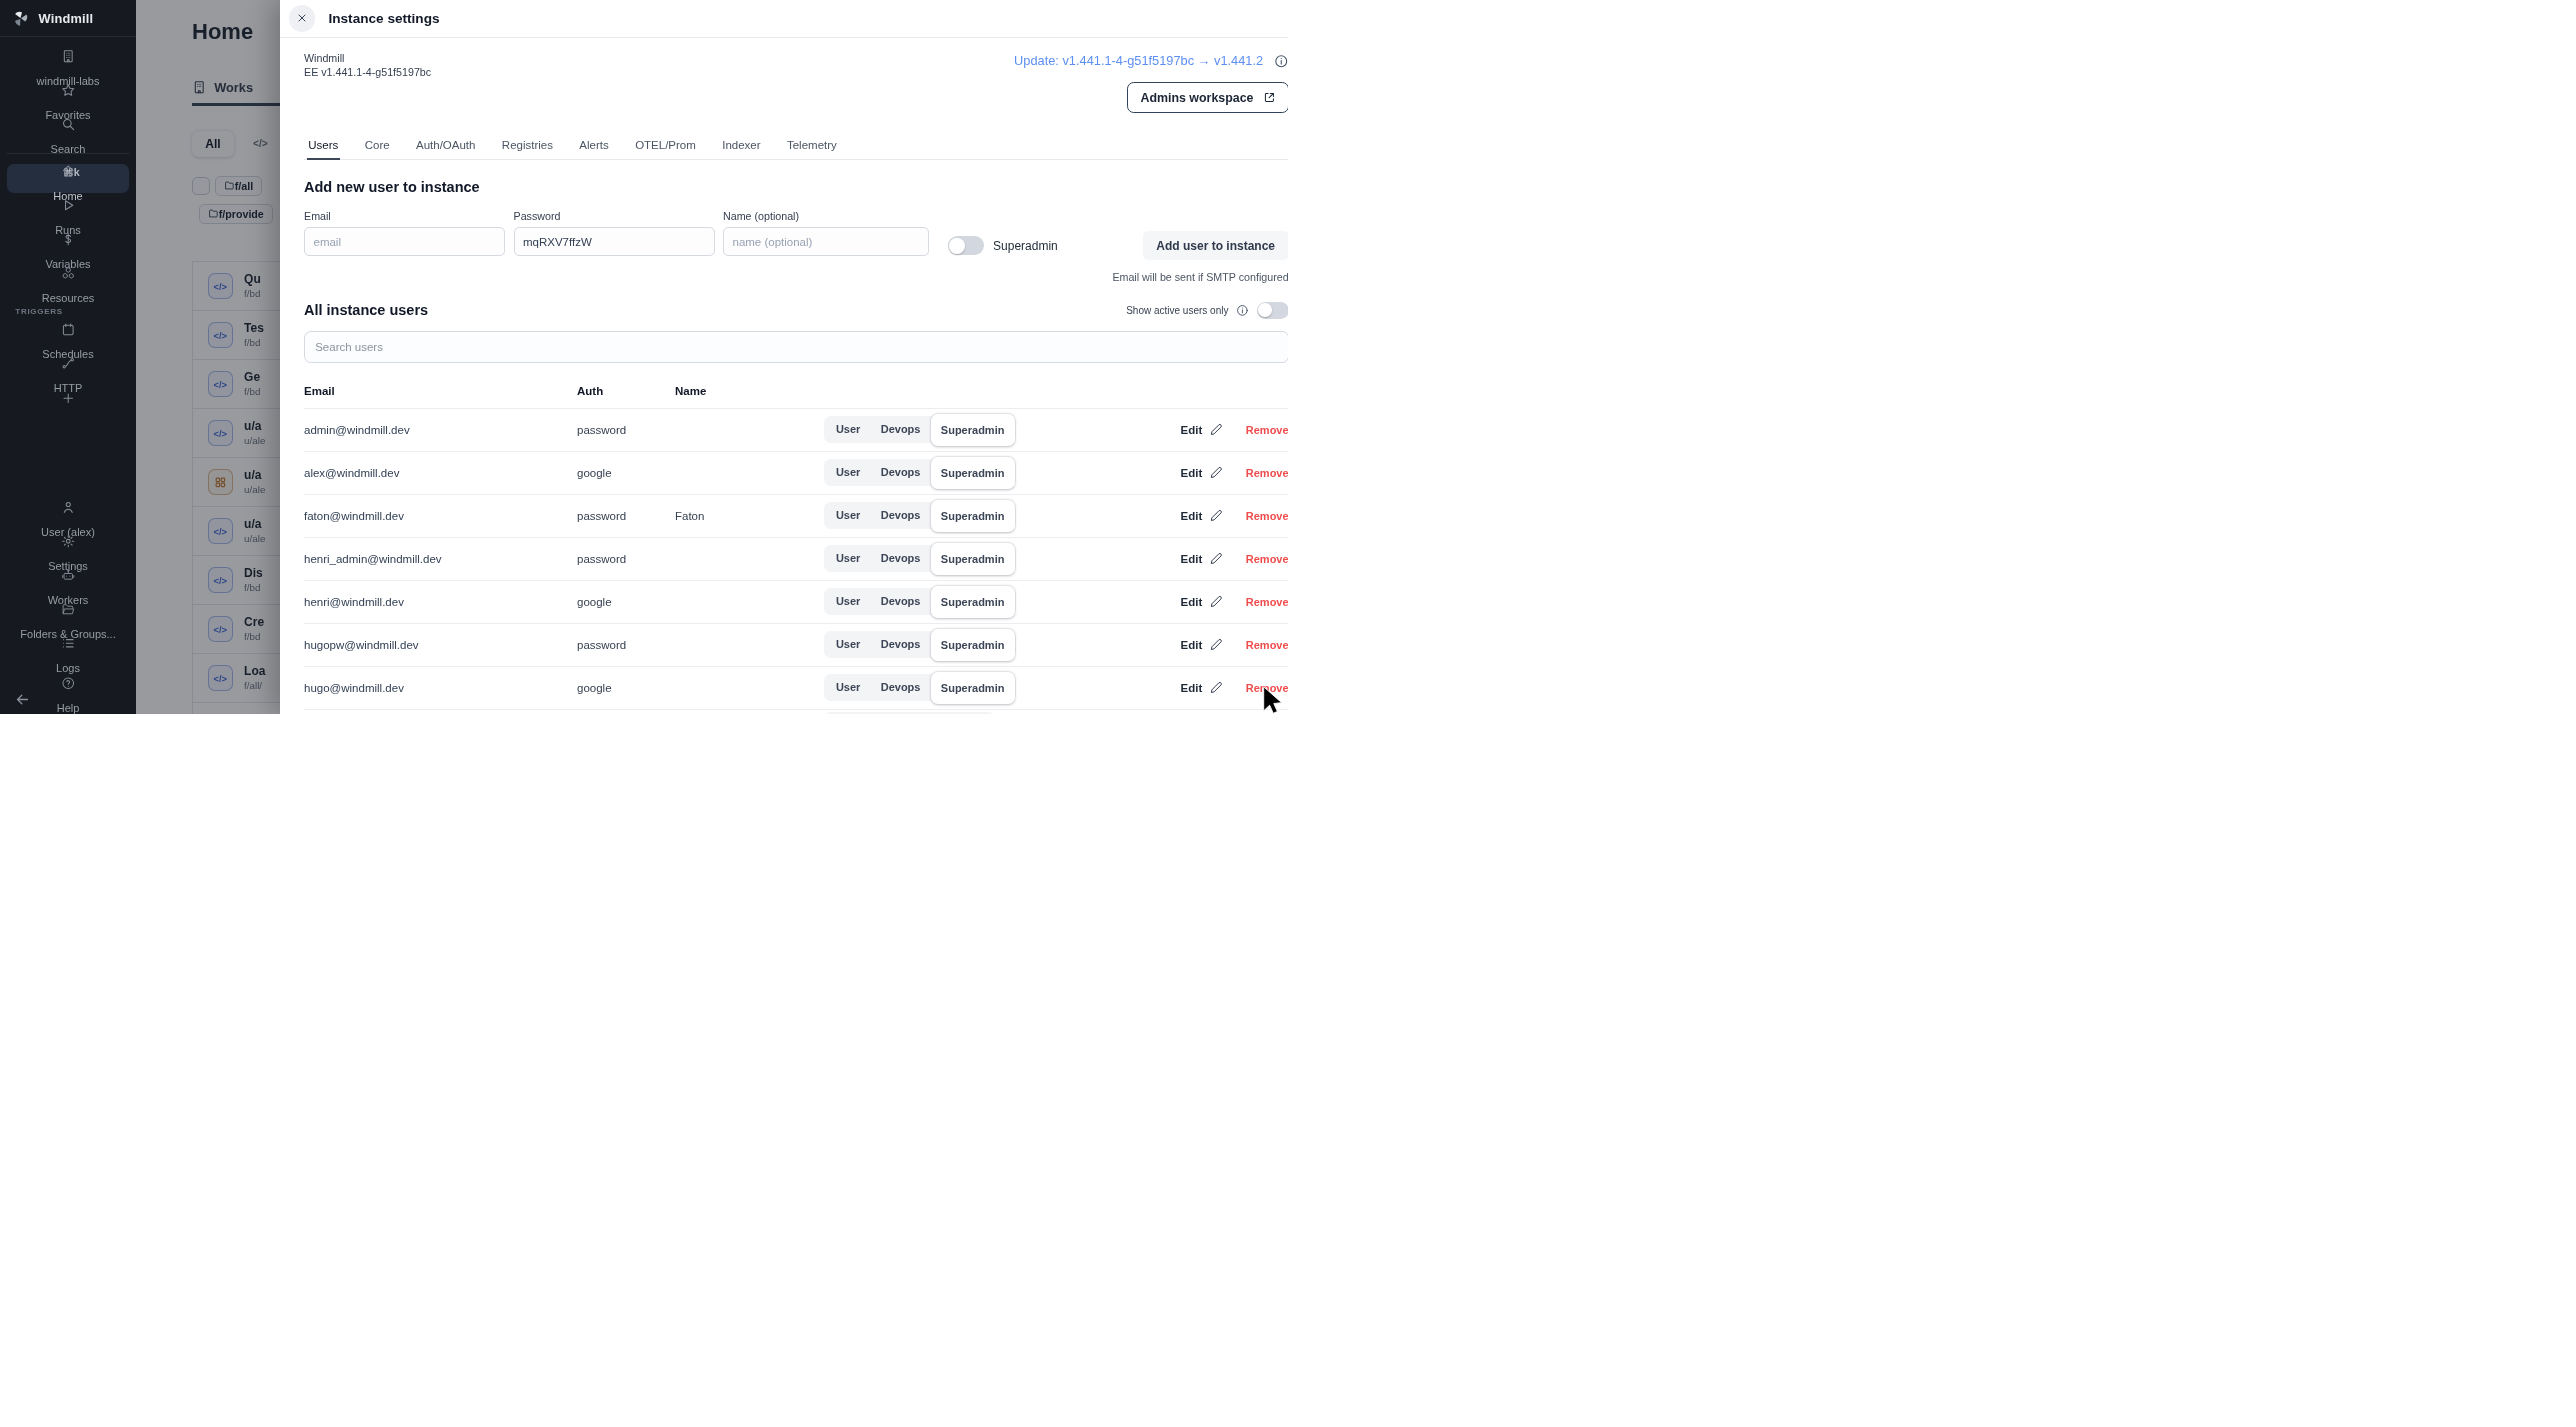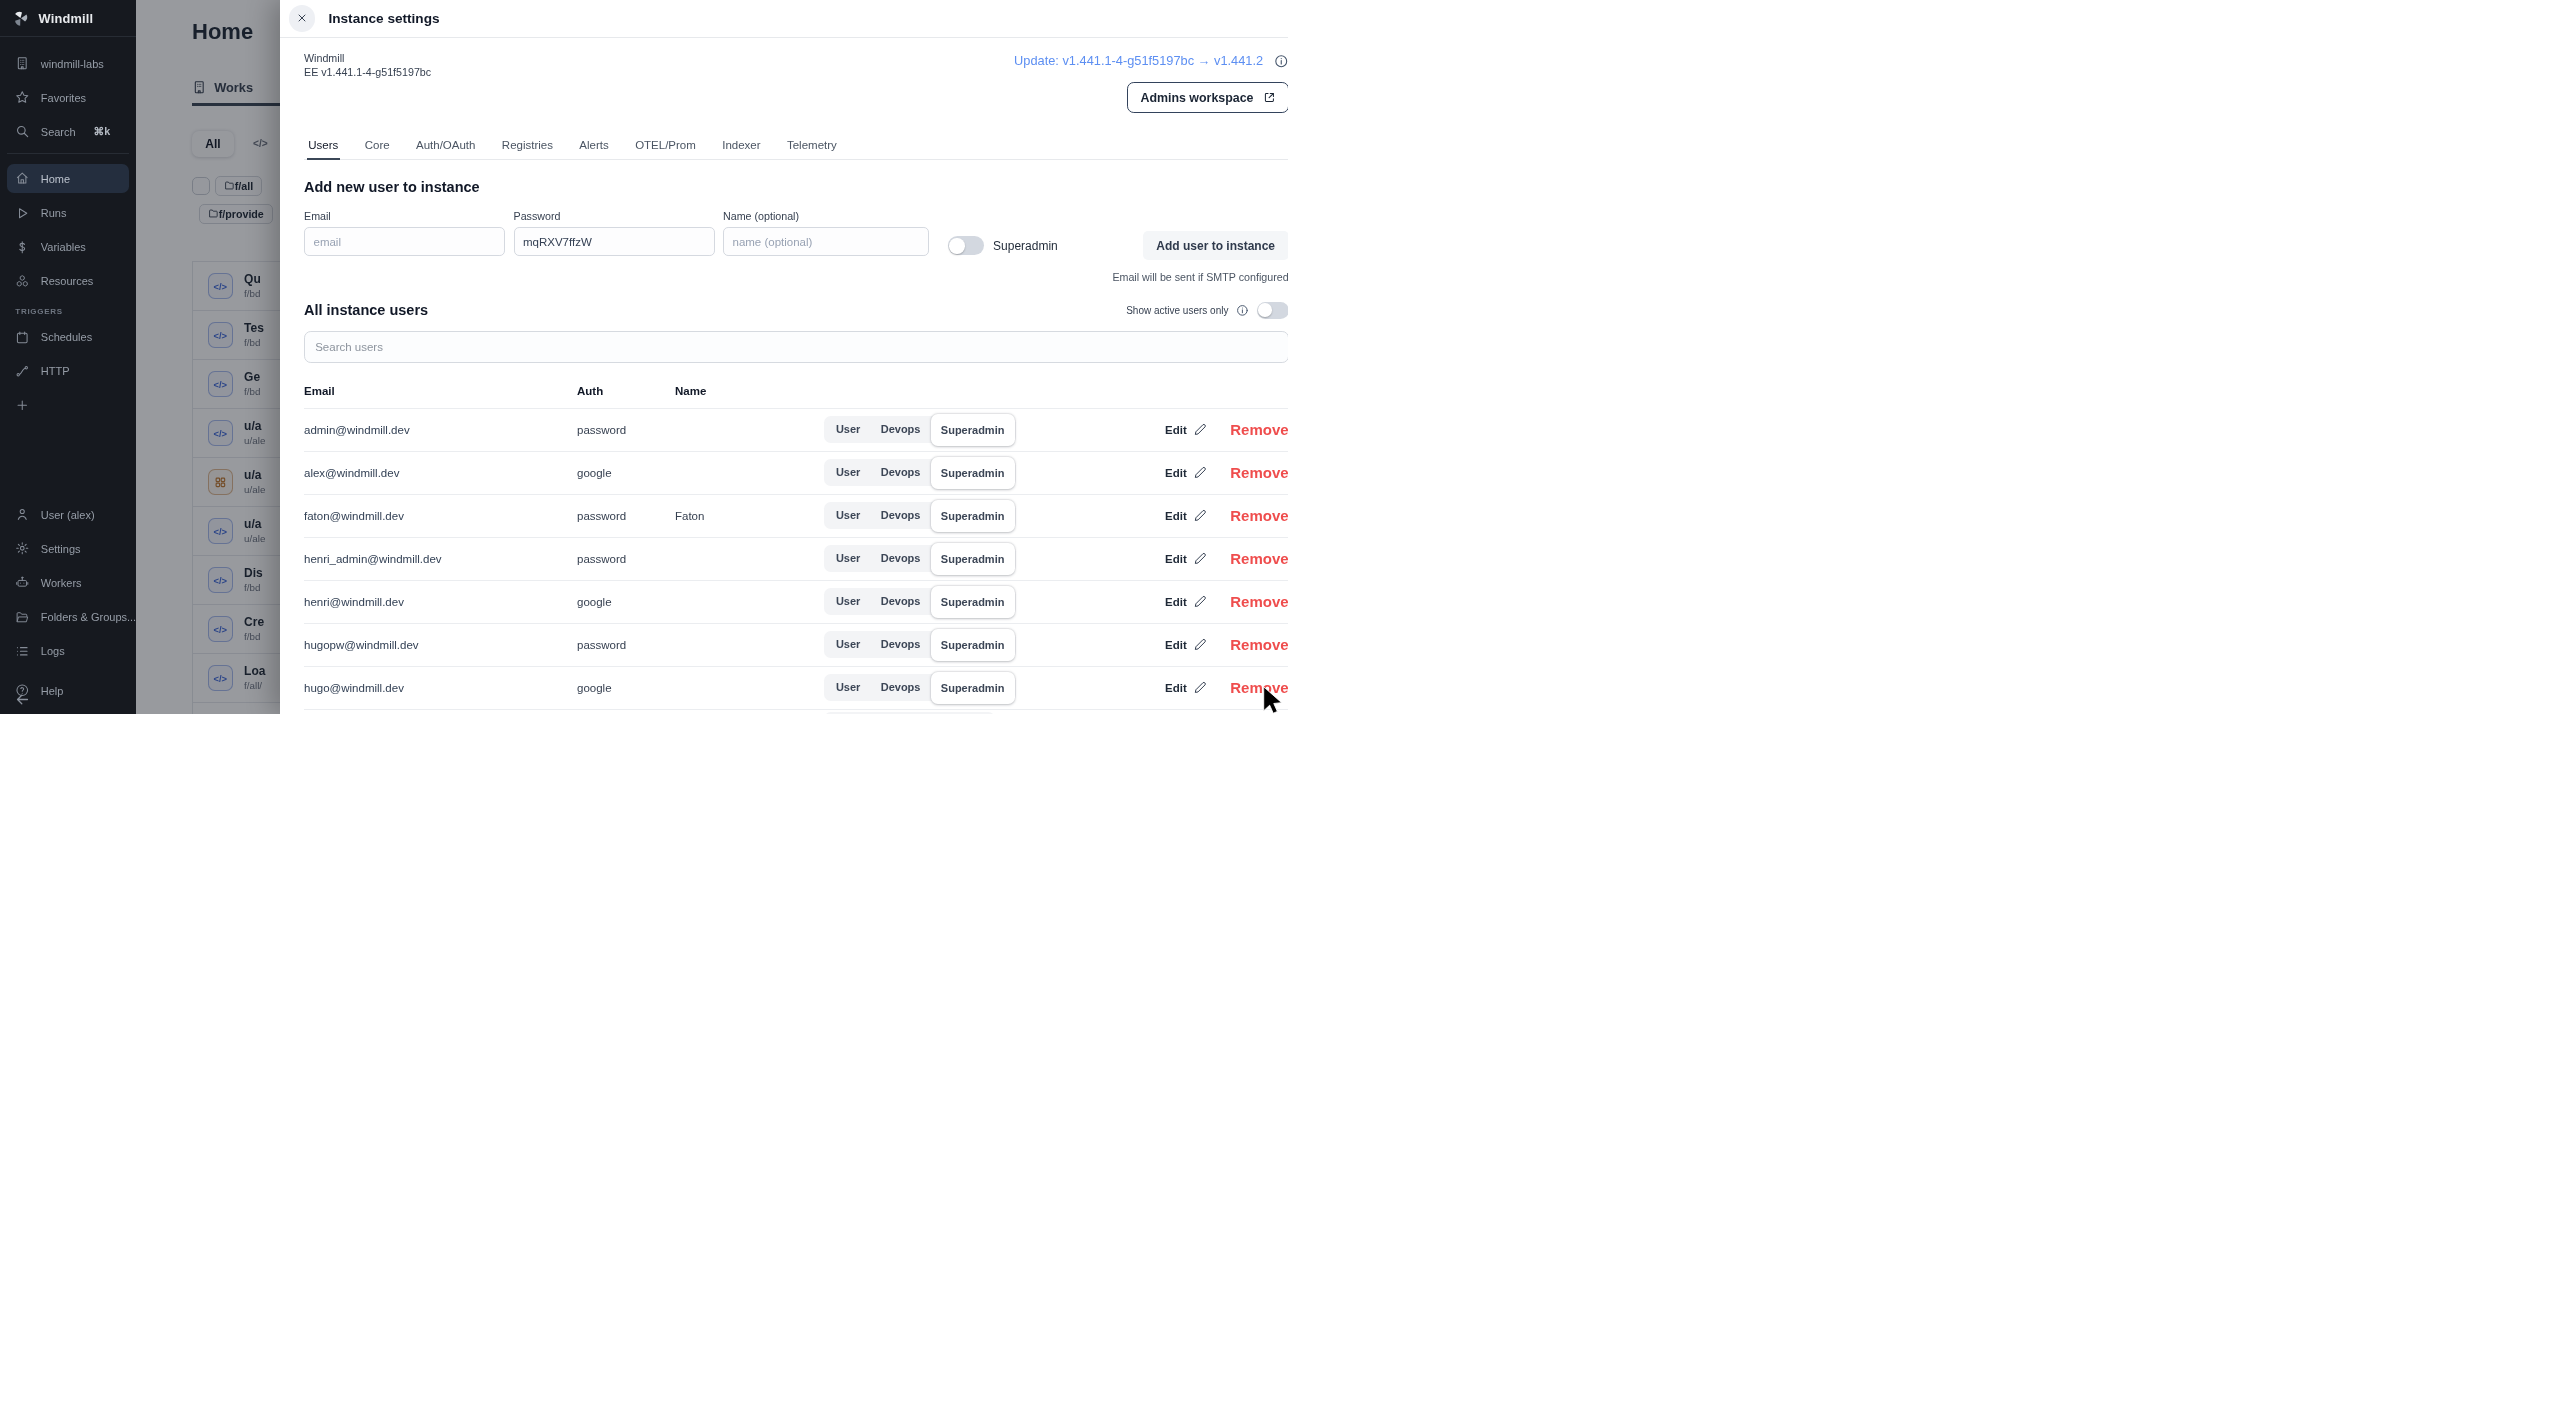--- a/index.html
+++ b/index.html
@@ -6,21 +6,21 @@
   html,body { width:1288px; height:714px; overflow:hidden; background:#fff;
     font-family:"Liberation Sans", sans-serif; }
   .app { position:relative; width:1288px; height:714px; background:#fff; overflow:hidden; }
 
   
   .sidebar { position:absolute; left:0; top:0; width:136px; height:714px; background:#16191f; z-index:10; }
   .logo-row { height:37px; display:flex; align-items:center; gap:8.5px; padding:0 11px; border-bottom:0.9px solid #272c34; }
   .logo-row .brand { color:#e8eaed; font-size:12.8px; font-weight:700; letter-spacing:0.2px; }
   .snav { padding:12px 6.8px 0 6.8px; }
   .sitem { height:29px; display:flex; align-items:center; gap:11px; padding:0 8.5px; margin-bottom:5.1px;
-    color:#969da7; font-size:11px; border-radius:6.8px; white-space:nowrap; }
+    color:#969da7; font-size:11px; border-radius:6.8px; white-space:nowrap;flex-direction:column; }
   .sitem svg { flex:0 0 auto; color:#858c97; }
   .sitem.active { background:#242e3e; color:#bcc3cd; }
   .sdivider { border-top:0.9px solid #272c34; margin:6.8px 0 10.2px 0; }
   .striggers { font-size:8px; color:#6e7580; letter-spacing:.09em; padding:6.8px 8.5px 6px 8.5px; font-weight:700; }
   .skbd { color:#b4bac3; font-weight:700; font-size:10.7px; margin-left:6.8px; }
   .sbottom { position:absolute; left:6.8px; right:6.8px; top:500px; }
   .shelp { position:absolute; left:6.8px; right:6.8px; top:676px; }
   .sback { position:absolute; left:13.6px; top:691px; color:#8a919c; }
 
   
@@ -106,21 +106,21 @@
   .trow { display:flex; align-items:center; height:43px; border-top:0.9px solid #ebedf0;
     font-size:11.5px; color:#374151; }
   .trow .c-email { color:#334155; }
   .seg { display:flex; align-items:center; background:#f3f4f6; border-radius:6.8px; height:26.4px; padding:0 1.7px; }
   .seg-item { padding:0 10.2px; font-size:11px; font-weight:600; color:#3c4656; line-height:26.4px; white-space:nowrap; }
   .seg-item.selected { background:#fff; border-radius:6.8px; height:32px; line-height:32px; margin:-2.6px 0;
     box-shadow:0 0.9px 2.6px rgba(16,24,40,.25), 0 0 0 0.9px rgba(16,24,40,.03); }
   .row-right { margin-left:auto; display:flex; align-items:center; }
   .edit-lbl { font-size:11.5px; font-weight:600; color:#1f2937; }
   .pencil { margin-left:7.7px; color:#2b3648; display:flex; }
-  .remove-lbl { font-size:15px; font-weight:600; color:#ef4d4d; margin-left:23px; }
+  .remove-lbl { font-size:11px; font-weight:600; color:#ef4d4d; margin-left:23px; }
   .trow-partial { height:6px; border-top:0.9px solid #ebedf0; overflow:hidden; position:relative; }
   .trow-partial .sliver { position:absolute; left:520px; top:2.6px; width:171px; height:25.6px;
     background:#f3f4f6; border-radius:6.8px; }
 
   .dscrollbar { position:absolute; top:38px; right:0; width:6px; bottom:0; background:#fff; }
   .dscroll-thumb { position:absolute; top:0; right:0; width:6px; height:527px; background:#a9b0ba; }
 
   .cursor { position:absolute; left:1262px; top:686px; z-index:50; }
 </style>
 </head>

